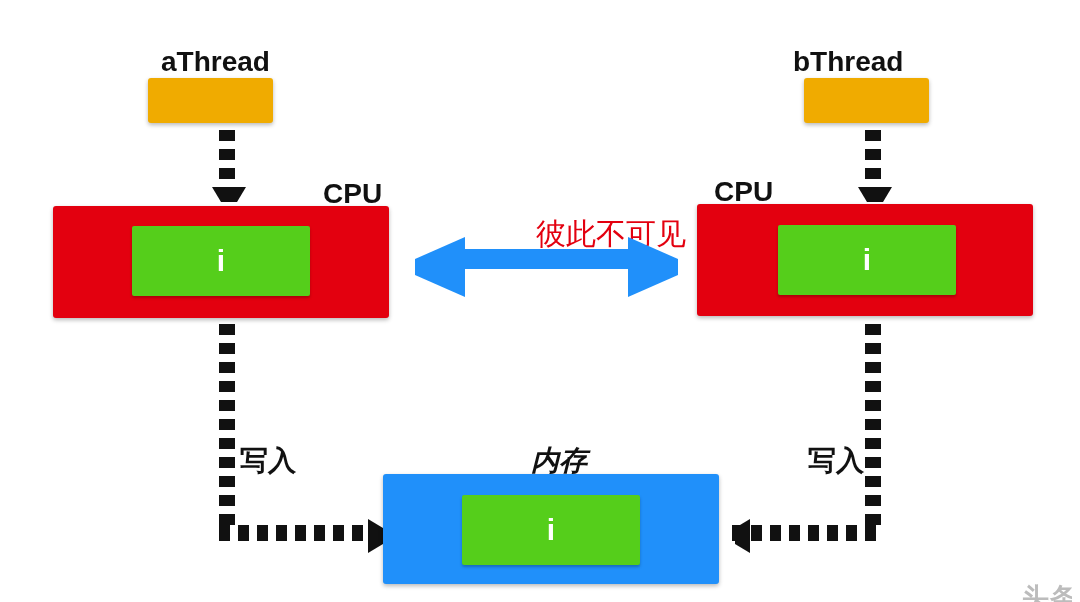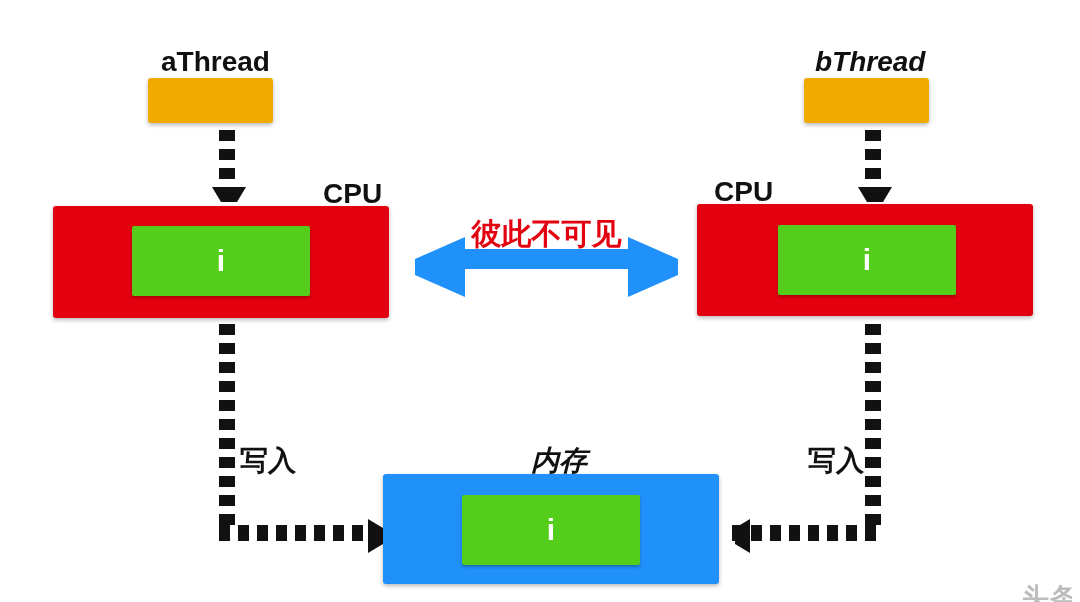--- a/index.html
+++ b/index.html
@@ -92,44 +92,44 @@
   }
   .dbl-arrow .head-r{
     position:absolute;right:0;top:0;width:0;height:0;
     border-top:22px solid transparent;
     border-bottom:22px solid transparent;
     border-left:50px solid var(--blue);
   }
   .invisible-label{
     position:absolute;
     left:383px;top:190px;width:295px;
-    text-align:center;
+    text-align:right;
     color:var(--red);
-    font-weight:bold;font-size:30px;
+    font-weight:normal;font-size:30px;
   }
   .watermark{
     position:absolute;
     left:880px;top:556px;width:190px;
     text-align:right;
     color:var(--watermark);
     font-weight:bold;font-size:27px;
     letter-spacing:1px;
   }
 </style>
 </head>
 <body>
 
 <div class="stage">
 
   <div class="label" style="left:137px;top:22px;">aThread</div>
   <div class="box thread-box" style="left:132px;top:62px;"></div>
   <div class="dash-v" style="left:203px;top:114px;height:56px;"></div>
   <div class="arrow-down" style="left:196px;top:171px;"></div>
 
-  <div class="label" style="left:791px;top:22px;font-style:italic;">bThread</div>
+  <div class="label" style="left:769px;top:22px;">bThread</div>
   <div class="box thread-box" style="left:788px;top:62px;"></div>
   <div class="dash-v" style="left:849px;top:114px;height:56px;"></div>
   <div class="arrow-down" style="left:842px;top:171px;"></div>
 
   <div class="label" style="left:299px;top:154px;">CPU</div>
   <div class="box cpu-box" style="left:37px;top:190px;"></div>
   <div class="var-box" style="left:116px;top:210px;">
     <span>i</span>
   </div>
 

